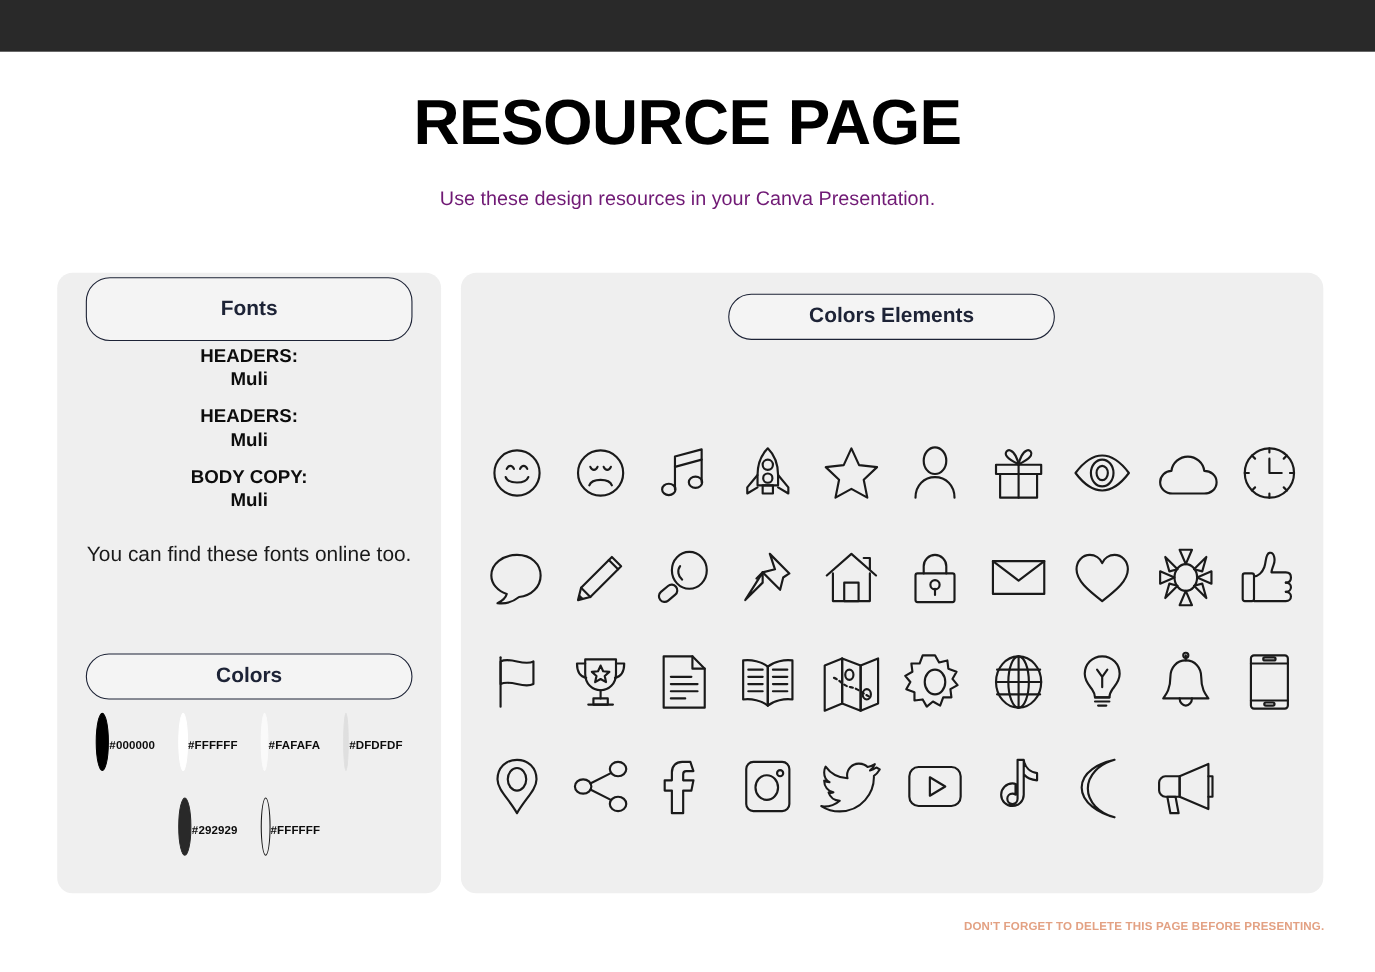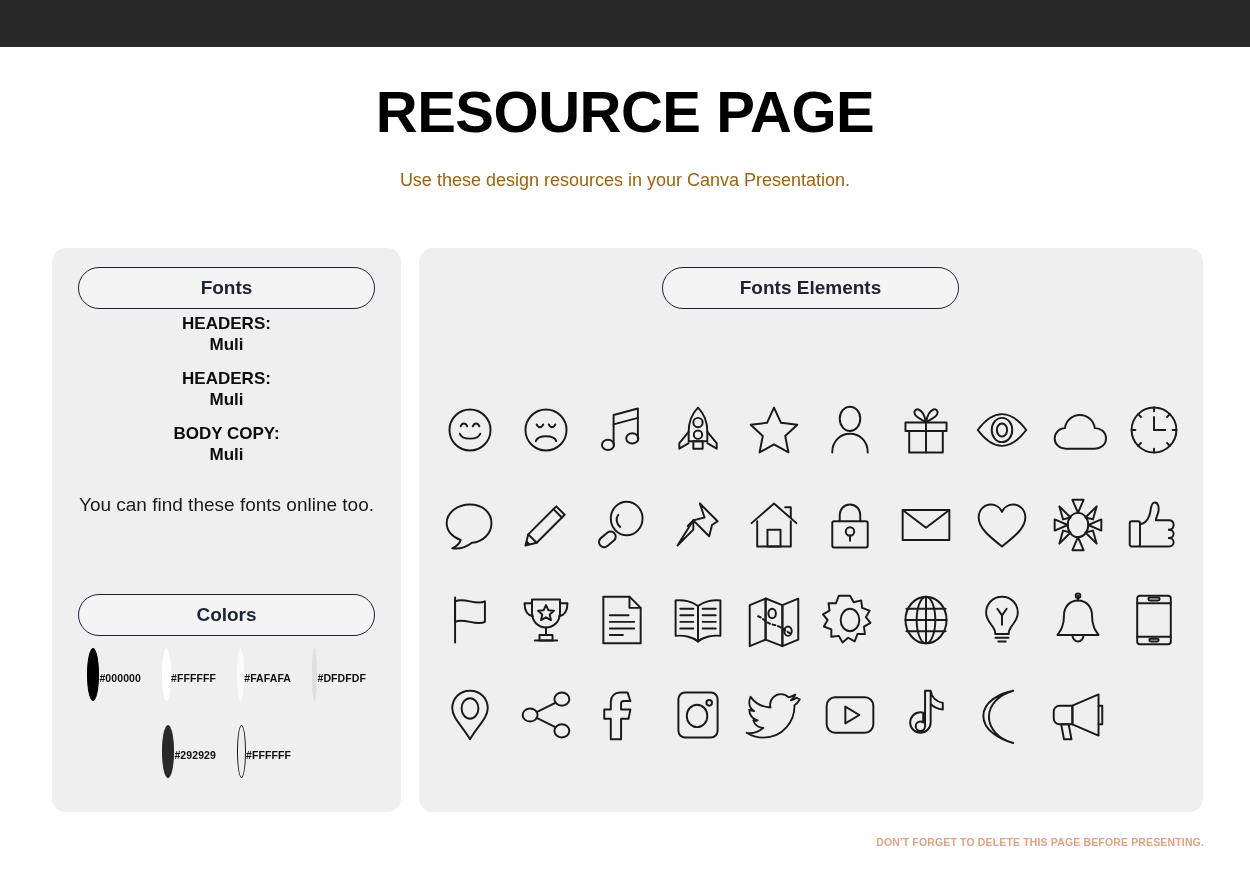--- a/index.html
+++ b/index.html
@@ -38,21 +38,21 @@
     color: #000000;
   }
   .page-subtitle {
     position: absolute;
     left: 0; top: 167px;
     width: 1250px;
     text-align: center;
     font-size: 18px;
     line-height: 26px;
     font-weight: 400;
-    color: #a16207;
+    color: #701a75;
   }
 
   
   .panel {
     position: absolute;
     background: #efefef;
     border-radius: 14px;
   }
   .panel-left  { left: 52px;  top: 248px; width: 349px; height: 564px; }
   .panel-right { left: 419px; top: 248px; width: 784px; height: 564px; }
@@ -65,21 +65,21 @@
     border: 1.4px solid #1d2336;
     border-radius: 22px;
     text-align: center;
     font-size: 19px;
     font-weight: 700;
     color: #1d2336;
     display: flex;
     align-items: center;
     justify-content: center;
   }
-  .pill-fonts   { left: 78px;  top: 267px; width: 297px; height: 42px; }
+  .pill-fonts   { left: 78px;  top: 252px; width: 297px; height: 58px; }
   .pill-colors  { left: 78px;  top: 594px; width: 297px; height: 42px; }
   .pill-design  { left: 662px; top: 267px; width: 297px; height: 42px; }
 
   
   .fonts-body {
     position: absolute;
     left: 66px; top: 313px;
     width: 321px;
     text-align: center;
   }
@@ -252,21 +252,21 @@
     </div>
     <div class="swatch">
       <div class="swatch-dot" style="background: rgb(238, 238, 238); border: 1.4px solid rgb(26, 26, 26);"></div>
       <div class="swatch-label">#FFFFFF</div>
     </div>
   </div>
 
 <div class="panel panel-right"></div>
 
 <div class="pill pill-design">
-  <span>Fonts Elements</span>
+  <span>Colors Elements</span>
 </div>
 
 <div class="icon-grid">
     <div class="icon-cell">
       <svg viewBox="-2 -2 60 60" aria-hidden="true">
         <circle cx="28" cy="28" r="22"></circle>
         <path d="M18 24c1.8-4 5.2-4 7 0"></path>
         <path d="M31 24c1.8-4 5.2-4 7 0"></path>
         <path d="M17 32c2.5 7 19.5 7 22 0"></path>
       </svg>

